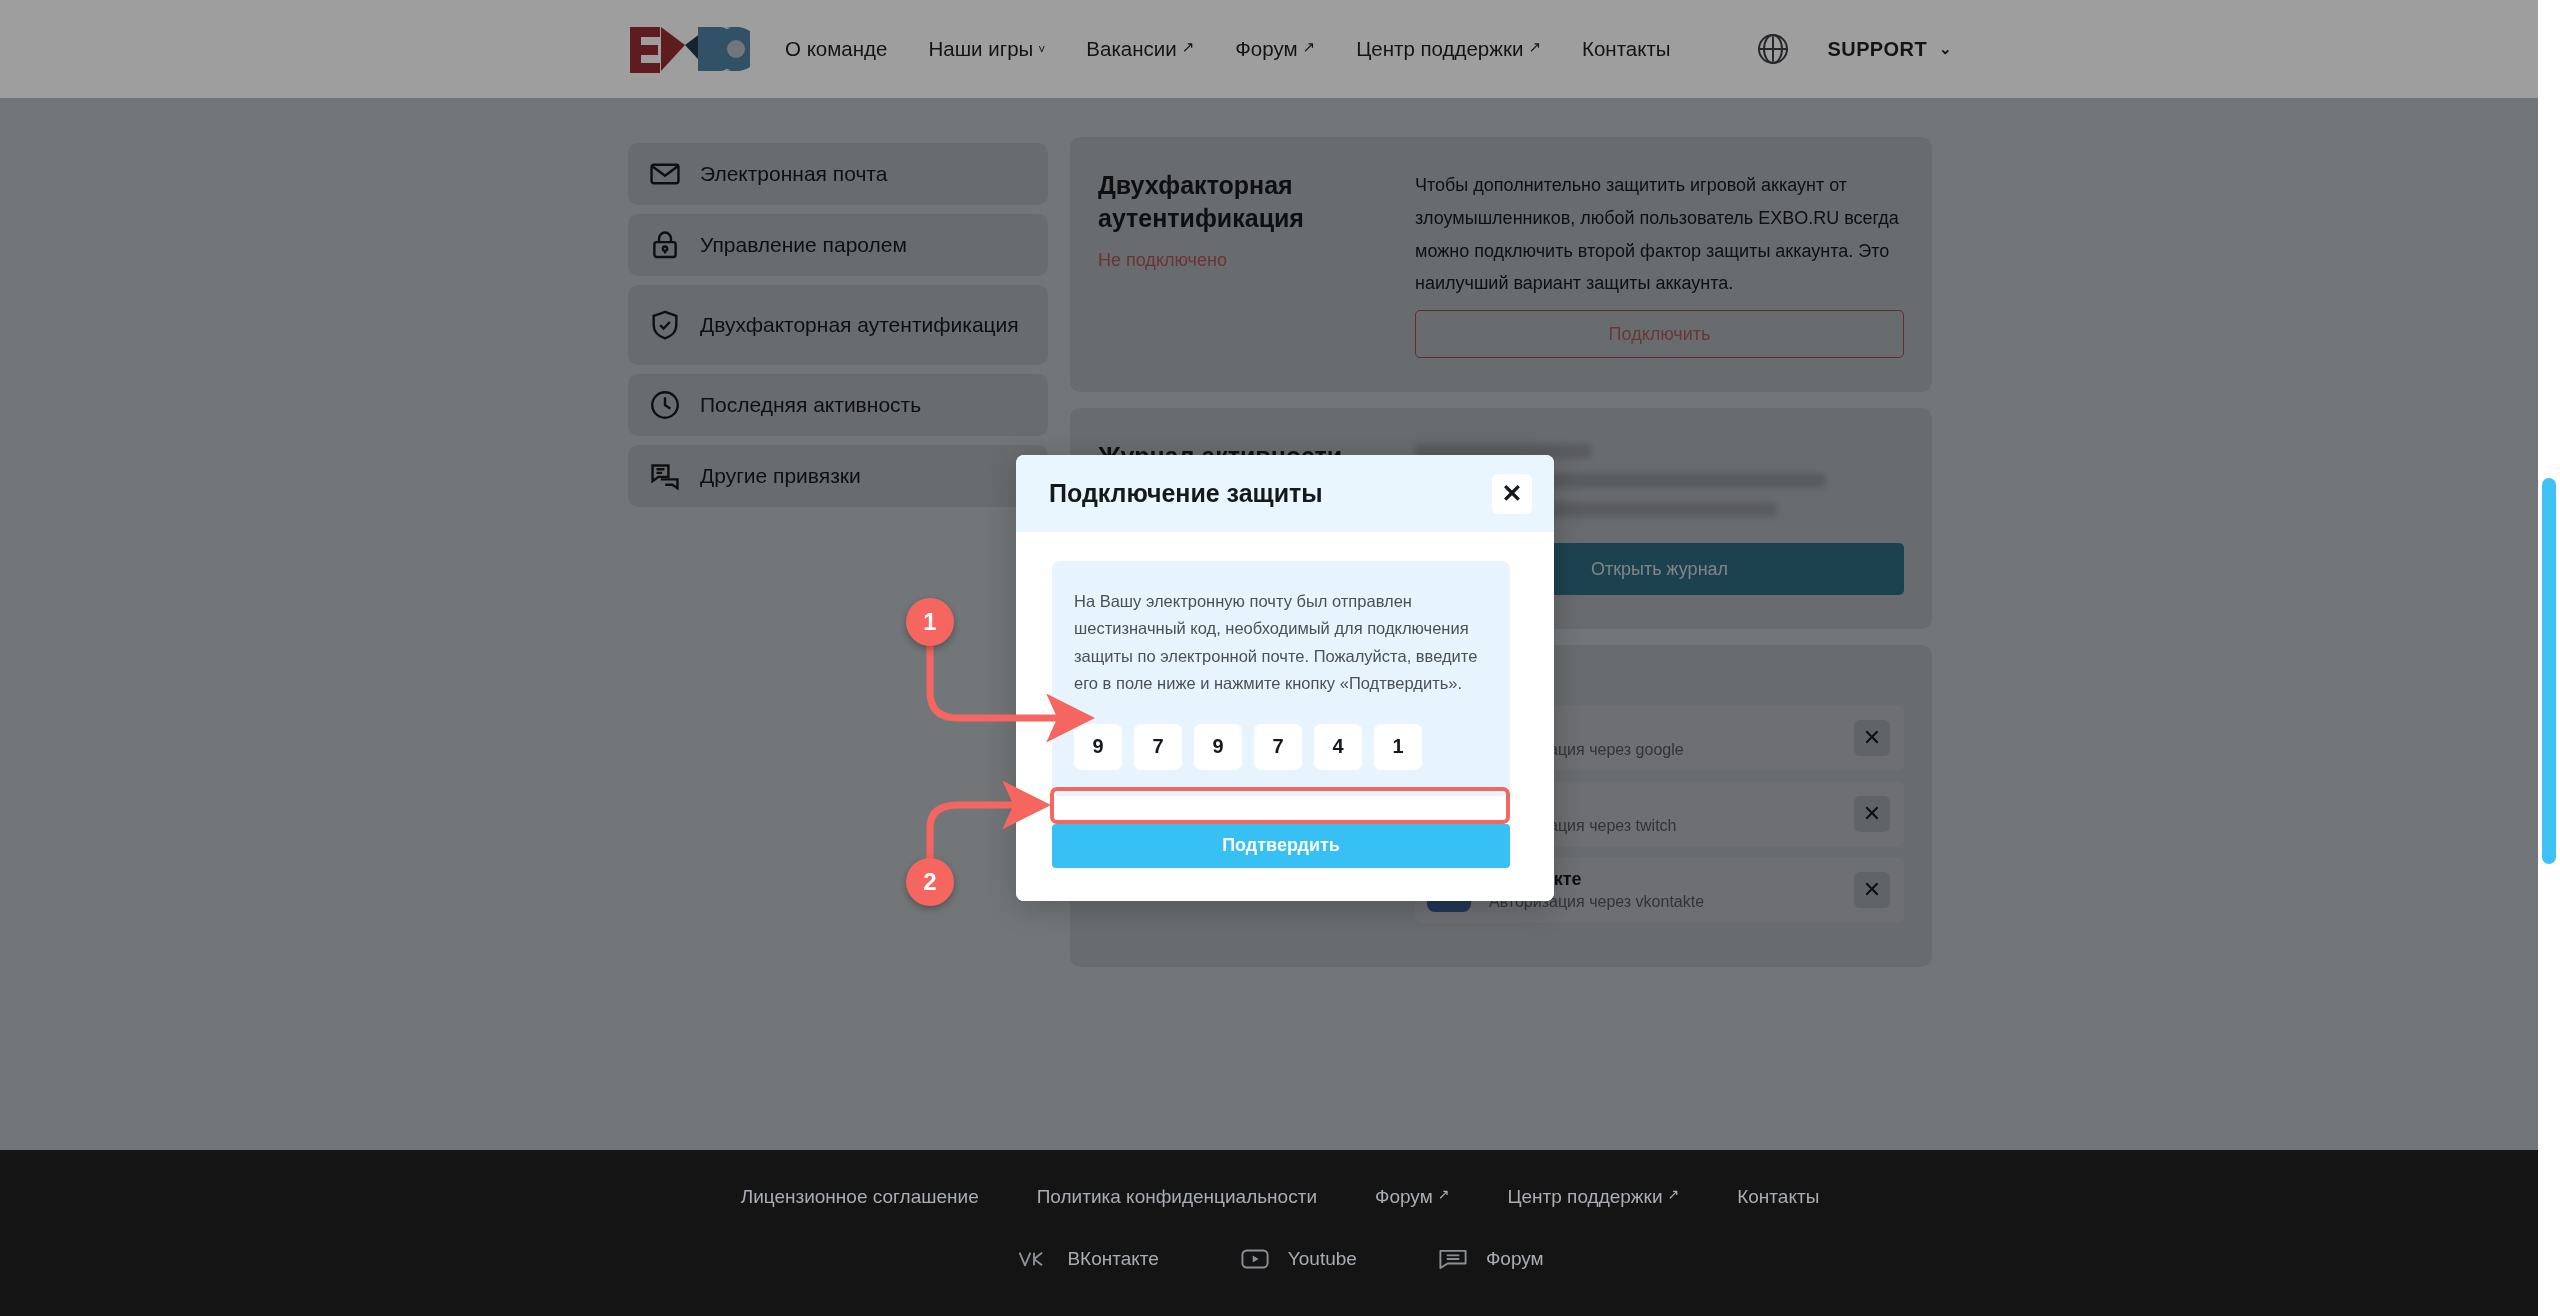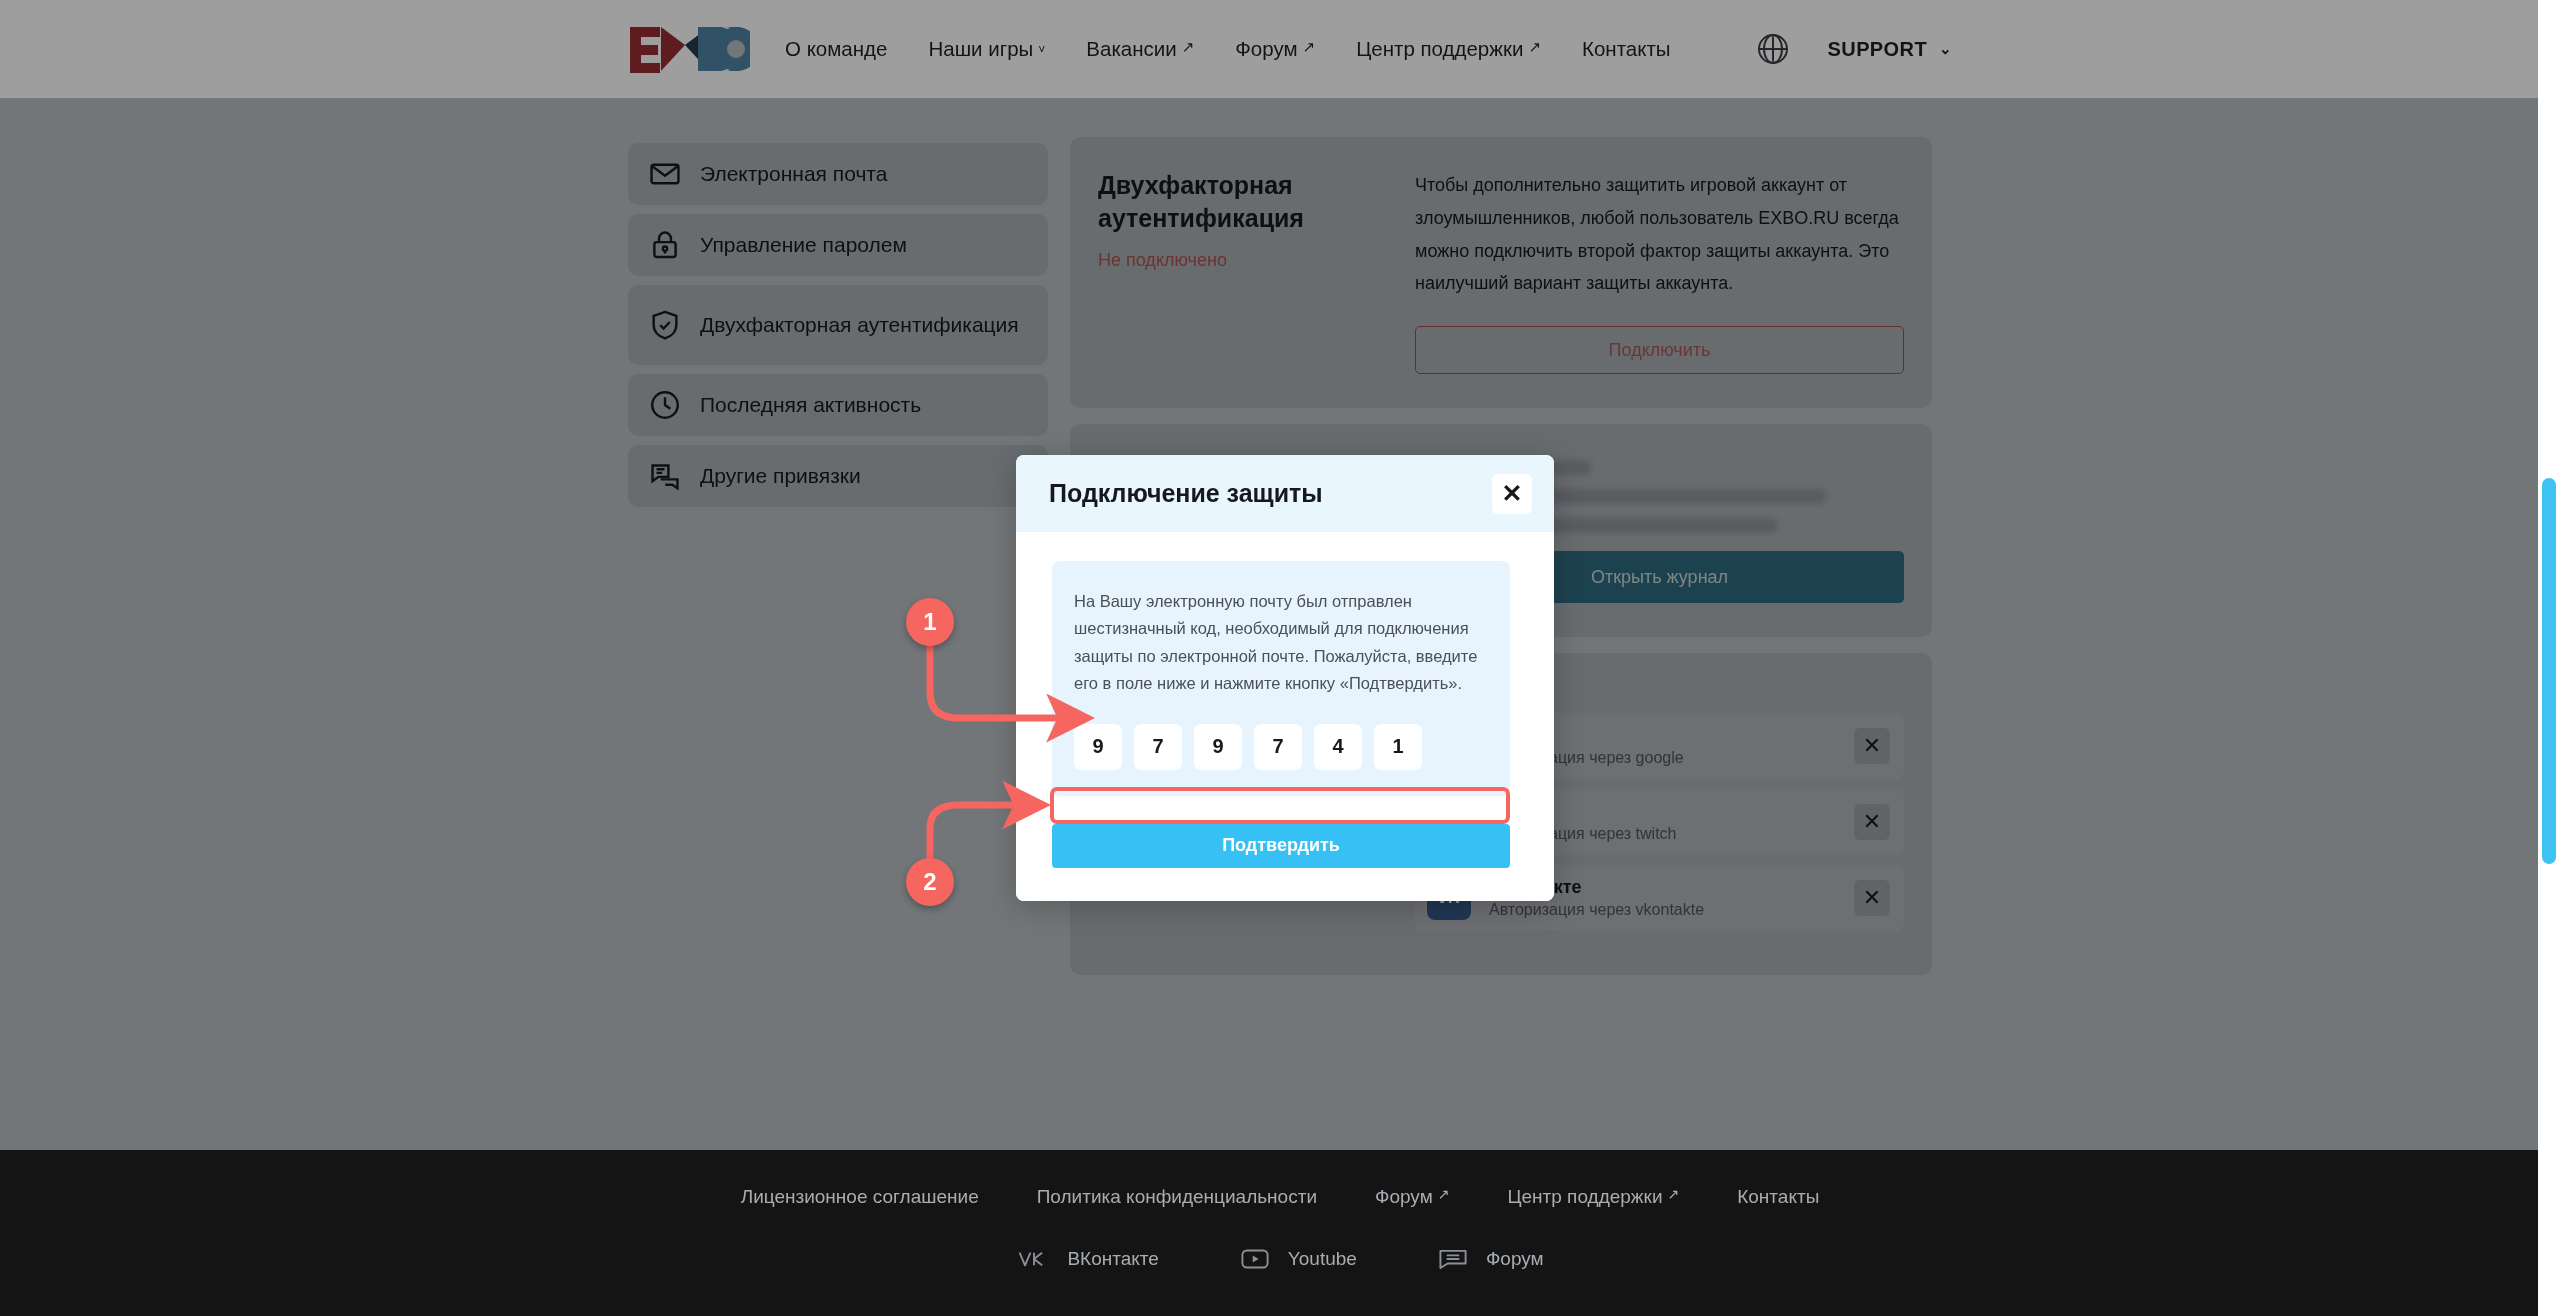--- a/index.html
+++ b/index.html
@@ -103,28 +103,28 @@
     display: flex; overflow: hidden;
   }
   .card-left { width: 333px; flex: none; padding: 32px 28px; }
   .card-title {
     font-size: 25px; font-weight: 700; color: #15181c; line-height: 1.3;
   }
   .card-status { font-size: 18px; color: #c94a4a; margin-top: 16px; }
   .card-right { flex: 1; padding: 32px 28px 34px 12px; }
   .card-text { font-size: 18px; color: #15181c; line-height: 1.82; }
   .btn-outline {
-    margin-top: 26px; width: 100%; height: 48px;
+    margin-top: 10px; width: 100%; height: 48px;
     border: 1.5px solid #b44343; border-radius: 5px;
     background: transparent; color: #c15252;
     font-size: 18px; font-family: inherit; cursor: pointer;
     display: flex; align-items: center; justify-content: center;
   }
   .btn-solid {
-    margin-top: 18px; width: 100%; height: 52px;
+    margin-top: 26px; width: 100%; height: 52px;
     border: none; border-radius: 5px;
     background: #1b6f8c; color: #cfd6db;
     font-size: 18px; font-family: inherit; cursor: pointer;
     display: flex; align-items: center; justify-content: center;
   }
   .blur-block { margin-top: 4px; }
   .blur-line {
     height: 15px; border-radius: 4px; background: #8e949c;
     margin-bottom: 14px; filter: blur(3px);
   }

